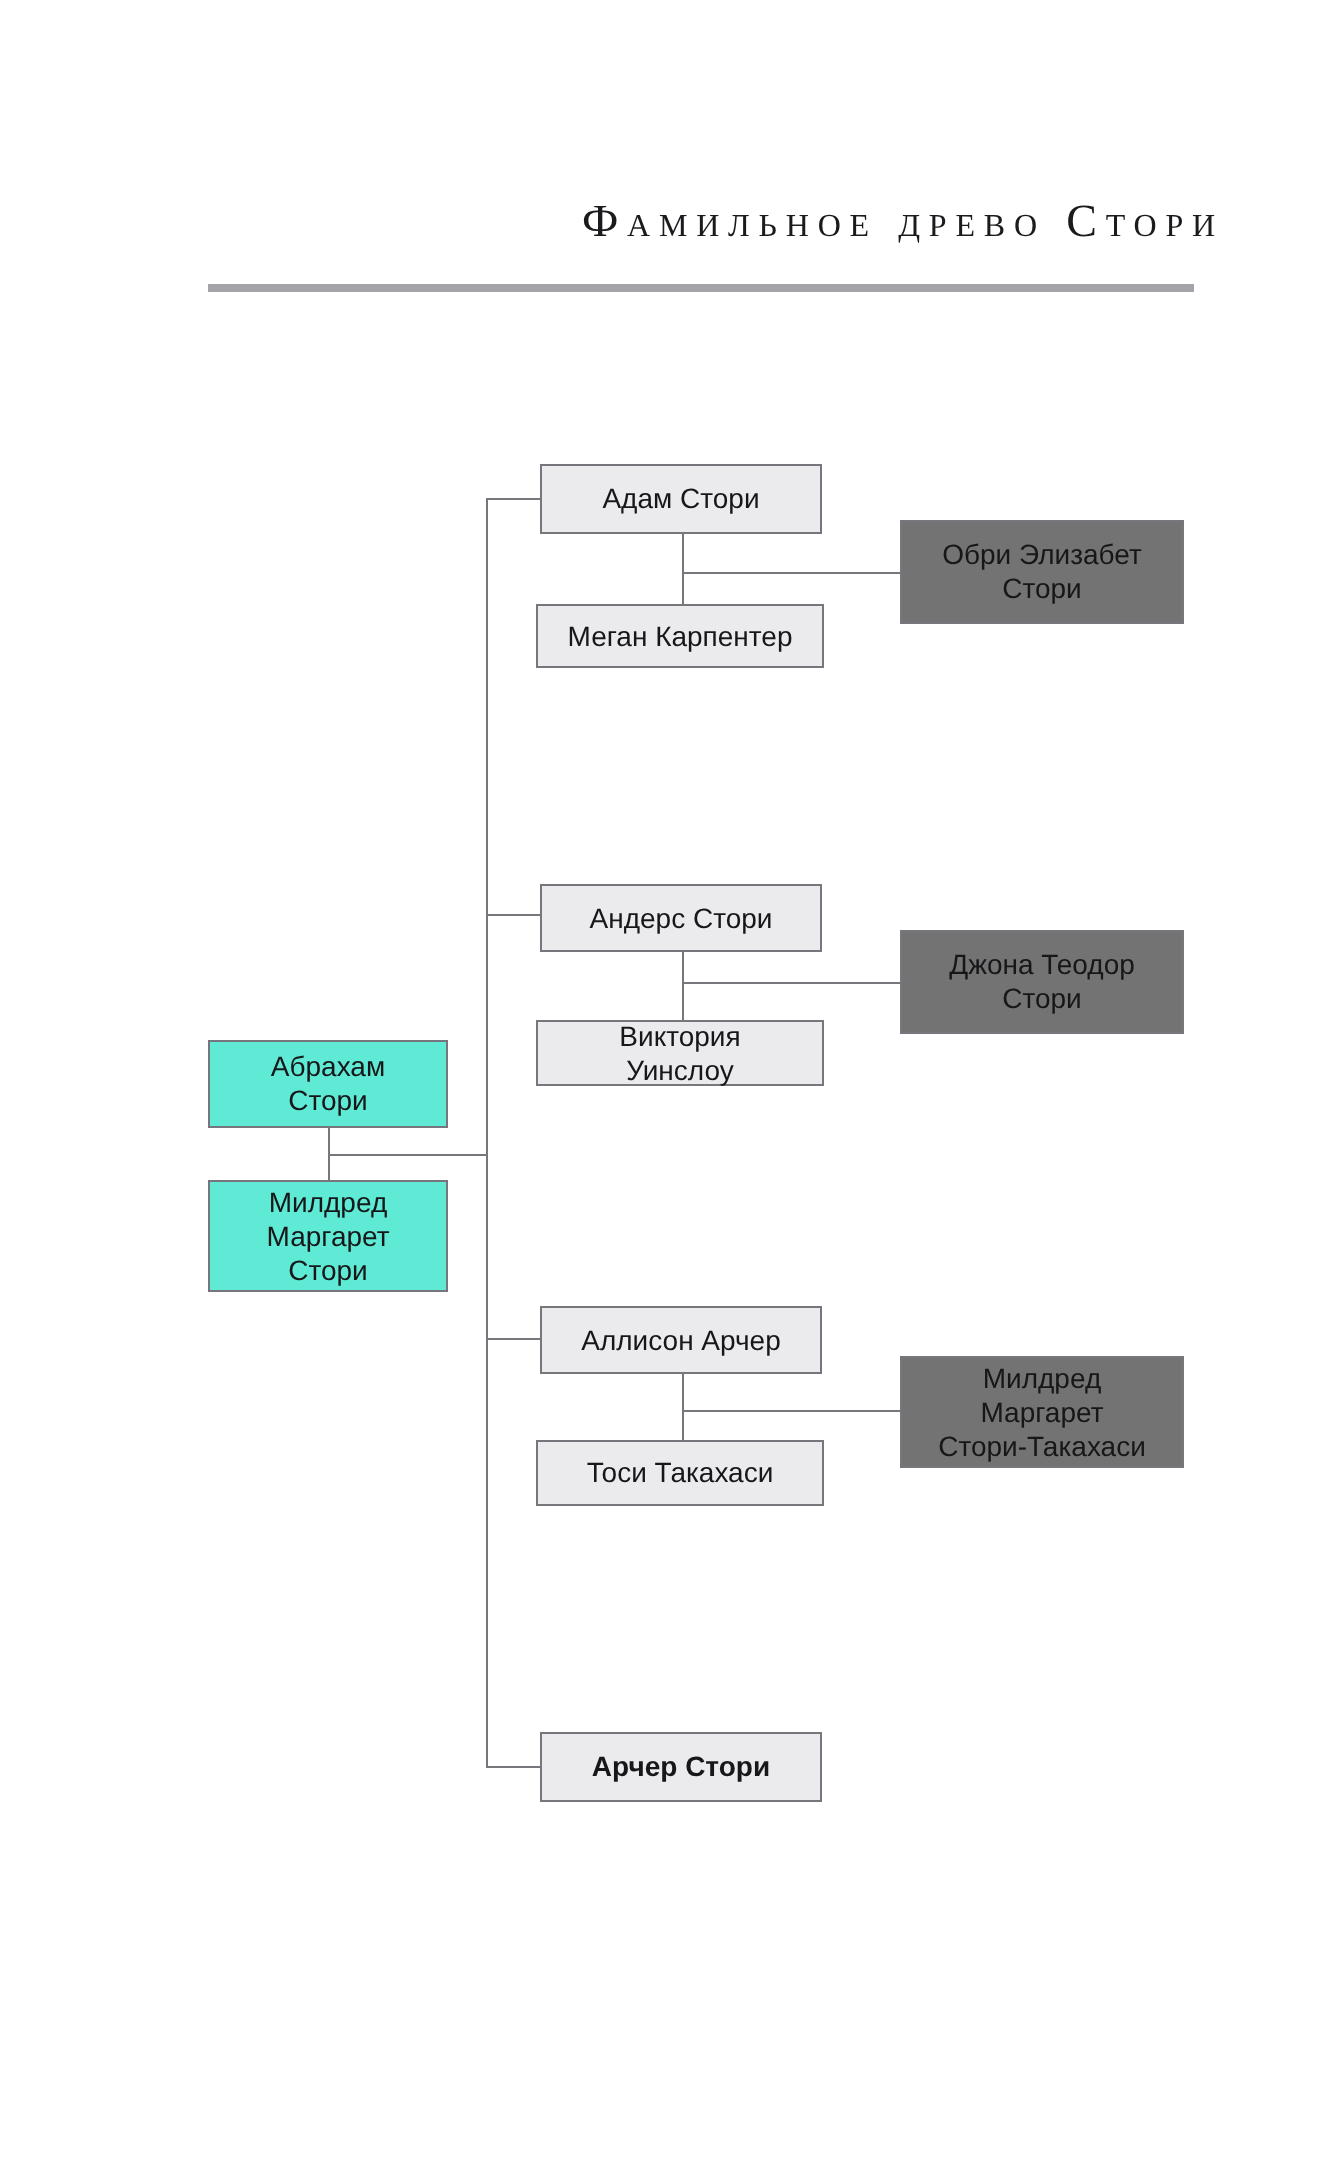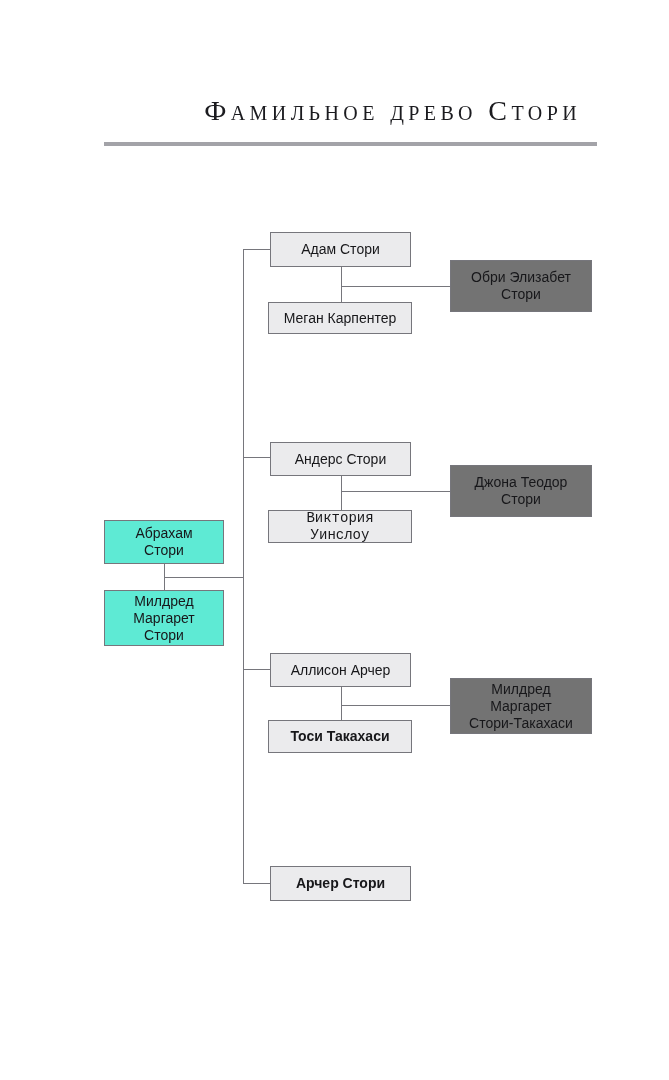--- a/index.html
+++ b/index.html
@@ -18,26 +18,26 @@
   
   #title-block {
     position: absolute;
     left: 0;
     top: 0;
     width: 669px;
     height: 160px;
   }
   #page-title {
     position: absolute;
-    left: 88px;
+    left: 119px;
     top: 96px;
     width: 493px;
     text-align: right;
     font-family: "Liberation Serif", serif;
-    font-size: 28px;
+    font-size: 23px;
     line-height: 30px;
     letter-spacing: 4.4px;
     color: #1b1b1f;
     font-variant: small-caps;
     white-space: nowrap;
   }
   #title-rule {
     position: absolute;
     left: 104px;
     top: 142px;
@@ -113,34 +113,34 @@
   <div class="line v" style="left:341px; top:267px; height:35px;"></div>
   <div class="line h" style="left:341px; top:286px; width:110px;"></div>
 
   <div class="node child" style="left:450px; top:260px; width:142px; height:52px;">Обри Элизабет
 Стори</div>
 
   <div class="line h" style="left:243px; top:457px; width:27px;"></div>
 
   <div class="node parent" style="left:270px; top:442px; width:141px; height:34px;">Андерс Стори</div>
 
-  <div class="node parent" style="left:268px; top:510px; width:144px; height:33px;font-family:Liberation Mono, monospace;">Виктория
+  <div class="node parent" style="left:268px; top:510px; width:144px; height:33px;">Виктория
 Уинслоу</div>
 
   <div class="line v" style="left:341px; top:476px; height:34px;"></div>
   <div class="line h" style="left:341px; top:491px; width:110px;"></div>
 
   <div class="node child" style="left:450px; top:465px; width:142px; height:52px;">Джона Теодор
 Стори</div>
 
   <div class="line h" style="left:243px; top:669px; width:27px;"></div>
 
   <div class="node parent" style="left:270px; top:653px; width:141px; height:34px;">Аллисон Арчер</div>
 
-  <div class="node parent" style="left:268px; top:720px; width:144px; height:33px;font-weight:bold;">Тоси Такахаси</div>
+  <div class="node parent" style="left:268px; top:720px; width:144px; height:33px;">Тоси Такахаси</div>
 
   <div class="line v" style="left:341px; top:687px; height:33px;"></div>
   <div class="line h" style="left:341px; top:705px; width:110px;"></div>
 
   <div class="node child" style="left:450px; top:678px; width:142px; height:56px;">Милдред
 Маргарет
 Стори-Такахаси</div>
 
   <div class="line h" style="left:243px; top:883px; width:27px;"></div>
 

